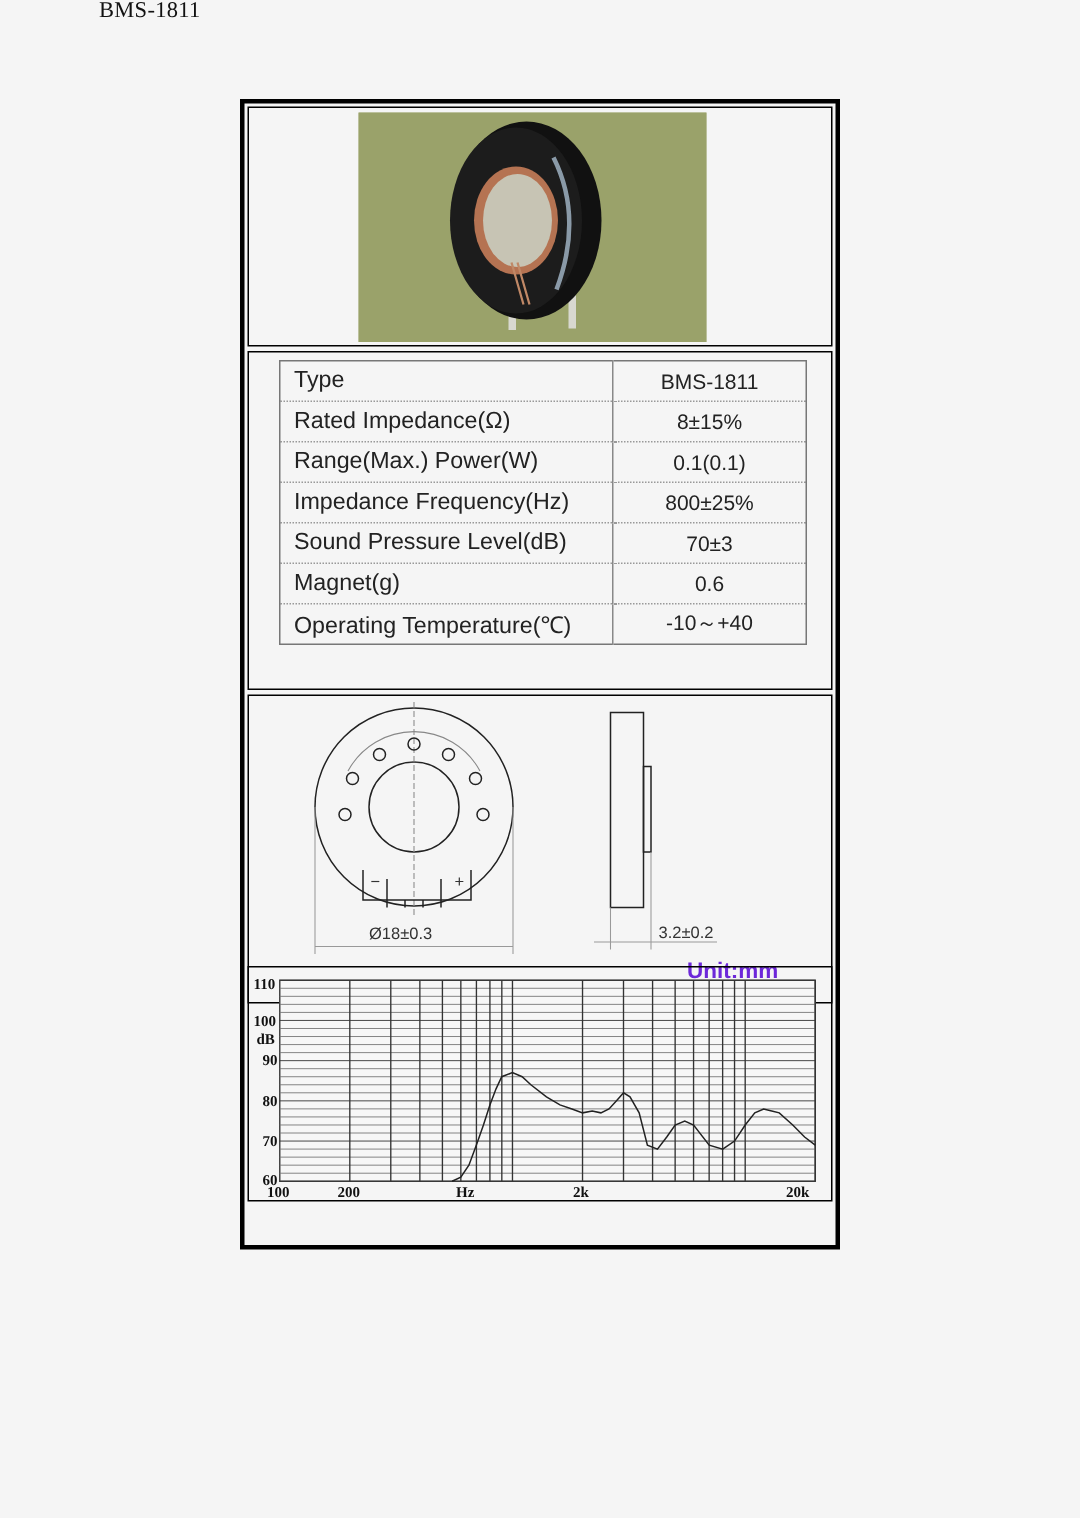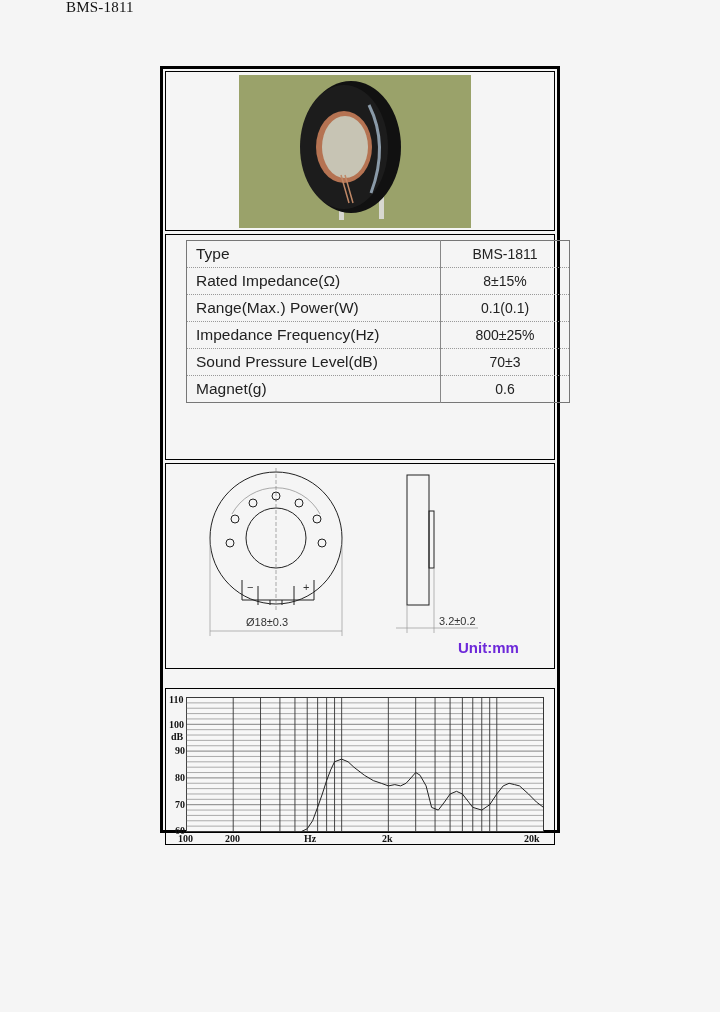--- a/index.html
+++ b/index.html
@@ -3,23 +3,23 @@
 <meta charset="utf-8">
 <style>
   html, body { margin:0; padding:0; }
   body { width:720px; height:1012px; background:#f5f5f5; position:relative; overflow:hidden; font-family:"Liberation Sans", sans-serif; }
   .doc-title { position:absolute; left:66px; top:-1px; font-family:"Liberation Serif", serif; font-size:15px; color:#111; letter-spacing:0.2px; }
   .outer { position:absolute; left:160px; top:66px; width:400px; height:767px; box-sizing:border-box; border:3px solid #000; background:#f5f5f5; }
   .panel { position:absolute; left:2px; right:2px; border:1.5px solid #000; box-sizing:border-box; }
   .p1 { top:2px; height:160px; }
   .p2 { top:165px; height:226px; }
   .p3 { top:394px; height:206px; }
-  .p4 { top:619px; height:157px; }
+  .p4 { top:575px; height:157px; }
   .photo { position:absolute; left:73px; top:3px; width:232px; height:153px; background:#9aa26a; }
-  .spec-table { position:absolute; left:20px; top:5px; width:384px; border-collapse:collapse; border:1.5px solid #777; }
+  .spec-table { position:absolute; left:20px; top:5px; width:352px; border-collapse:collapse; border:1.5px solid #777; }
   .spec-table td { border-bottom:1px dotted #999; height:26px; font-size:15.5px; color:#222; padding:0 0 0 9px; }
   .spec-table td.val { border-left:1.5px solid #888; text-align:center; padding:0; font-size:14px; width:128px; }
   .svgwrap { position:absolute; left:0; top:0; }
   .unit { position:absolute; left:292px; top:175px; font-size:15px; font-weight:bold; color:#6d28d9; font-family:"Liberation Sans", sans-serif; }
   .dim { font-family:"Liberation Sans", sans-serif; font-size:11px; fill:#333; }
   .ax { font-family:"Liberation Serif", serif; font-size:10px; font-weight:bold; fill:#111; }
 </style>
 </head>
 <body>
 
@@ -62,20 +62,24 @@
             <td>Impedance Frequency(Hz)</td>
             <td class="val">800±25%</td>
           </tr>
       <tr>
             <td>Sound Pressure Level(dB)</td>
             <td class="val">70±3</td>
           </tr>
       <tr>
             <td>Magnet(g)</td>
             <td class="val">0.6</td>
+          </tr>
+      <tr>
+            <td>Operating Temperature(℃)</td>
+            <td class="val">-10～+40</td>
           </tr>
     </tbody>
       </table>
   </div>
 
   <div class="panel p3">
     <svg class="svgwrap" width="392" height="203" viewBox="0 0 392 203">
 
       <g stroke="#222" fill="none" stroke-width="1">
         <circle cx="110" cy="74" r="66"></circle>

